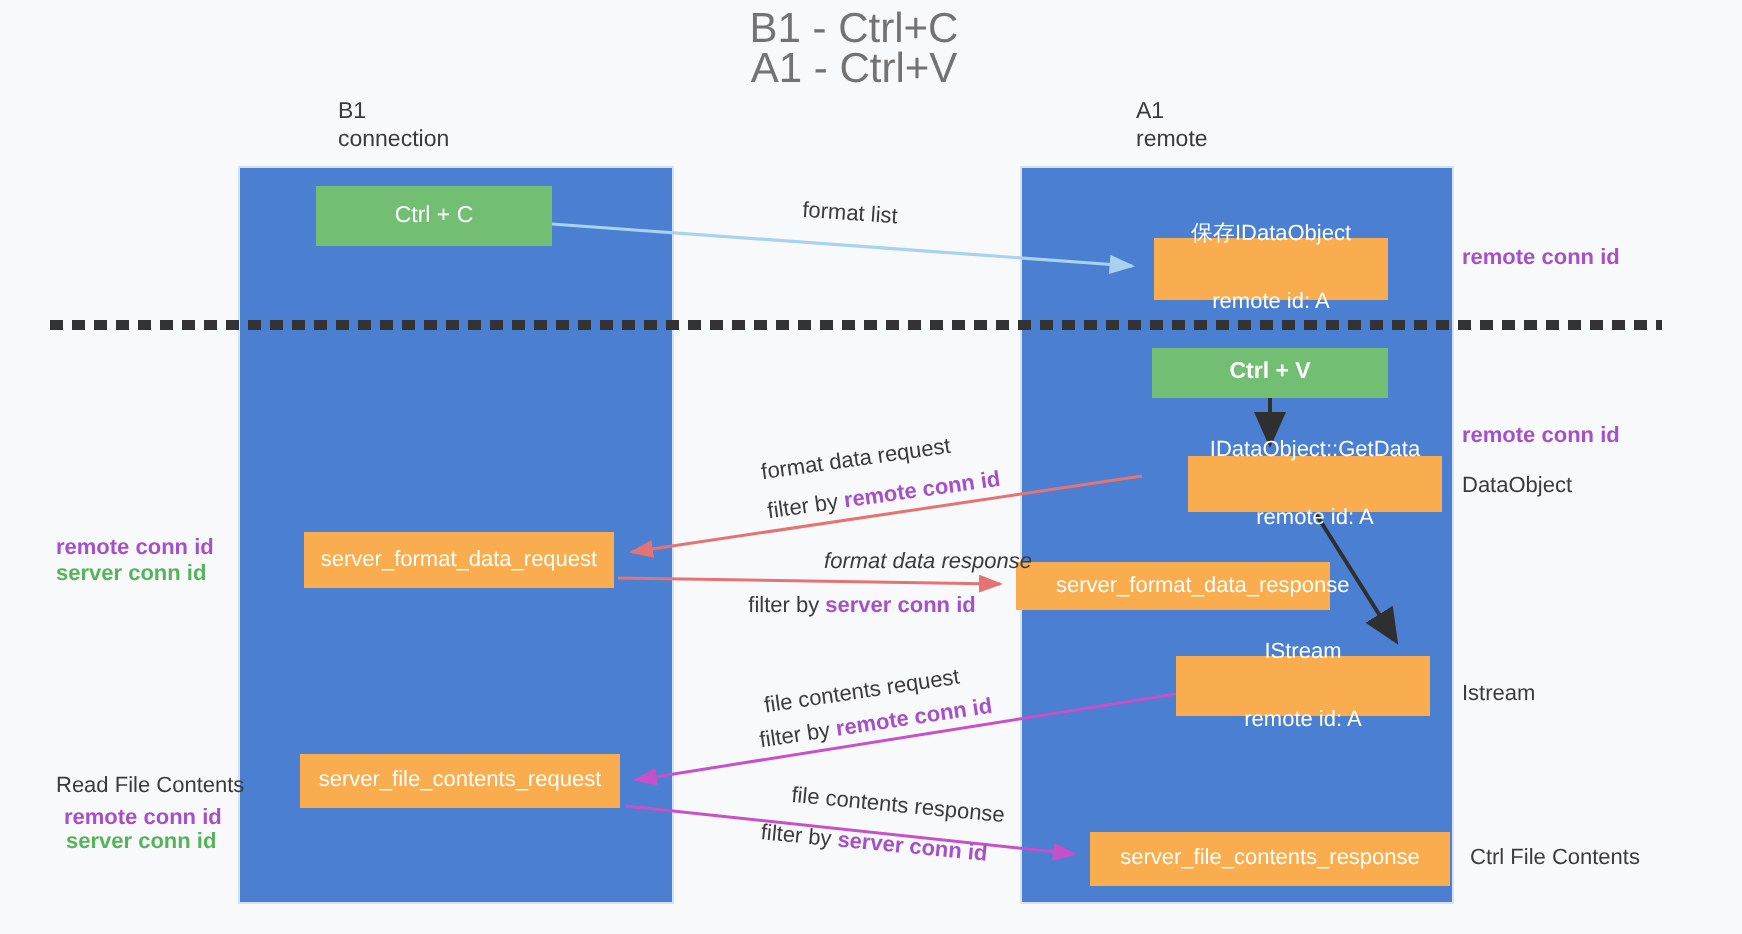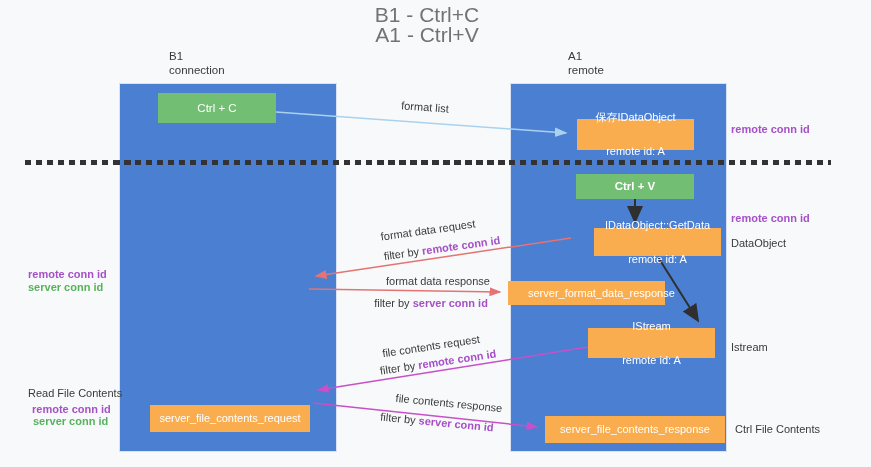--- a/index.html
+++ b/index.html
@@ -105,44 +105,47 @@
 
   <div class="abs node green" style="left:576px; top:174px; width:118px; height:25px;font-weight:bold;">
     <div>Ctrl + V</div>
   </div>
 
   <div class="abs node orange" style="left:554px; top:228px; width:127px; height:28px;margin-left:40px;">
     <div>IDataObject::GetData</div>
     <div>remote id: A</div>
   </div>
 
+  <div class="abs node orange" style="left:152px; top:266px; width:155px; height:28px;">
+    <div>server_format_data_request</div>
+  </div>
 
   <div class="abs node orange" style="left:508px; top:281px; width:157px; height:24px;padding-left:20px;">
     <div>server_format_data_response</div>
   </div>
 
   <div class="abs node orange" style="left:588px; top:328px; width:127px; height:30px;">
     <div>IStream</div>
     <div>remote id: A</div>
   </div>
 
-  <div class="abs node orange" style="left:150px; top:405px; width:160px; height:27px;">
+  <div class="abs node orange" style="left:150px; top:377px; width:160px; height:27px;">
     <div>server_file_contents_request</div>
   </div>
 
   <div class="abs node orange" style="left:545px; top:416px; width:180px; height:27px;">
     <div>server_file_contents_response</div>
   </div>
 
   <div class="abs edge-label rot" style="left:425px; top:107px; transform:translate(-50%,-50%) rotate(4deg);">format list</div>
 
   <div class="abs edge-label rot" style="left:428px; top:230px; transform:translate(-50%,-50%) rotate(-8deg);">format data request</div>
   <div class="abs edge-label rot" style="left:442px; top:248px; transform:translate(-50%,-50%) rotate(-8deg);"><span>filter by </span><span class="conn-purple">remote conn id</span></div>
 
-  <div class="abs edge-label rot" style="left:438px; top:281px; transform:translate(-50%,-50%);">format data response</div>
+  <div class="abs edge-label rot" style="left:464px; top:281px; transform:translate(-50%,-50%);font-style:italic;">format data response</div>
   <div class="abs edge-label rot" style="left:431px; top:303px; transform:translate(-50%,-50%);"><span>filter by </span><span class="conn-purple">server conn id</span></div>
 
   <div class="abs edge-label rot" style="left:431px; top:346px; transform:translate(-50%,-50%) rotate(-8.5deg);">file contents request</div>
   <div class="abs edge-label rot" style="left:438px; top:362px; transform:translate(-50%,-50%) rotate(-8.5deg);"><span>filter by </span><span class="conn-purple">remote conn id</span></div>
 
   <div class="abs edge-label rot" style="left:449px; top:403px; transform:translate(-50%,-50%) rotate(5.5deg);">file contents response</div>
   <div class="abs edge-label rot" style="left:437px; top:422px; transform:translate(-50%,-50%) rotate(5.5deg);"><span>filter by </span><span class="conn-purple">server conn id</span></div>
 
   <div class="abs side-label purple" style="left:731px; top:123px;">remote conn id</div>
   <div class="abs side-label purple" style="left:731px; top:212px;">remote conn id</div>

